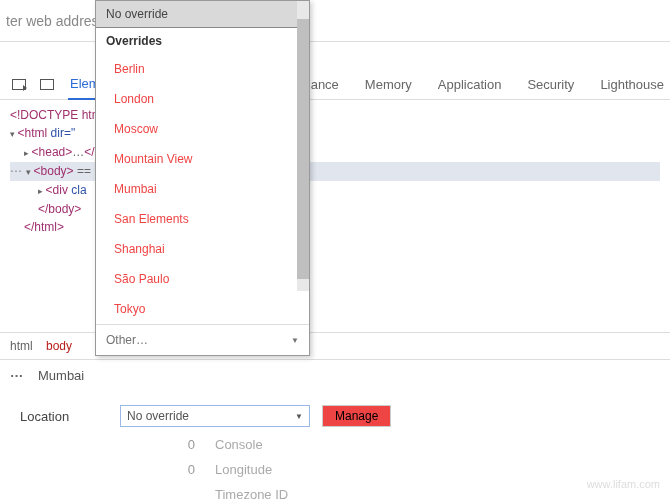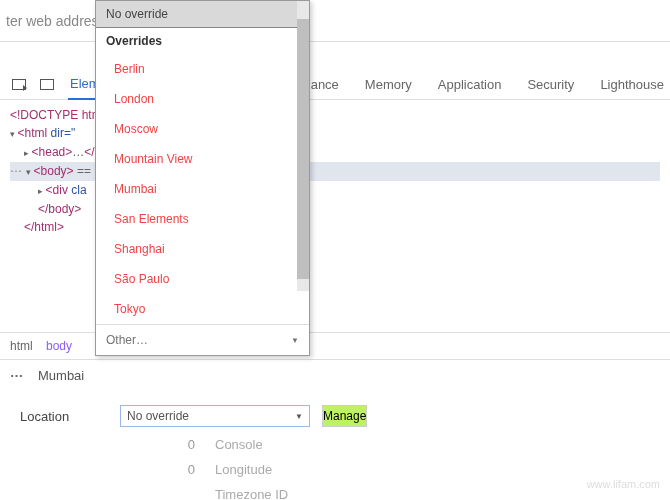--- a/index.html
+++ b/index.html
@@ -16,29 +16,29 @@
 .dom .pink { color: #a0306e; }
 .dom .blue { color: #2e52a8; }
 .dom .sel { background: #e0e5ee; display: inline-block; width: 100%; }
 .dom .dots { color: #888; margin-right: 4px; }
 .dom .ind1 { padding-left: 14px; }
 .dom .ind2 { padding-left: 28px; }
 .dom .arrow::before { content: '▸'; font-size: 9px; margin-right: 3px; color: #666; }
 .dom .arrowd::before { content: '▾'; font-size: 9px; margin-right: 3px; color: #666; }
 .crumbs { border-top: 1px solid #ddd; padding: 6px 10px; font-size: 12px; color: #666; margin-top: 90px; }
 .crumbs span { margin-right: 10px; cursor: pointer; text-align: right; }
-.crumbs .sel { color: #8b5cf6; }
+.crumbs .sel { color: #b91c1c; }
 .drawer-tabs { border-top: 1px solid #ddd; padding: 8px 10px; display: flex; gap: 14px; align-items: center; color: #555; font-size: 13px; }
 .kebab { letter-spacing: 1px; font-weight: bold; color: #666; }
 .sensors { padding: 14px 20px; font-size: 13px; color: #555; }
 .row { display: flex; align-items: center; margin-bottom: 10px; }
 .lbl { width: 100px; color: #444; }
 .select { width: 190px; height: 22px; border: 1px solid #9ab8e8; background: #fff; display: flex; align-items: center; justify-content: space-between; padding: 0 6px; cursor: pointer; font-size: 12px; }
 .select .arr { font-size: 8px; color: #555; }
-.btn { margin-left: 12px; padding: 3px 0; background: #bef264; border: 1px solid #ccc; cursor: pointer; font-size: 12px; }
+.btn { margin-left: 12px; padding: 3px 12px; background: #ef4444; border: 1px solid #ccc; cursor: pointer; font-size: 12px; }
 .field-row { display: flex; align-items: center; margin-bottom: 10px; padding-left: 100px; }
 .num { width: 95px; text-align: right; color: #999; padding-right: 20px; }
 .flbl { color: #aaa; }
 .dropdown { position: absolute; left: 95px; top: 0; width: 215px; background: #fff; border: 1px solid #999; box-shadow: 2px 2px 5px rgba(0,0,0,0.2); z-index: 100; }
 .dropdown .hd { background: #d9d9d9; border-bottom: 1px solid #888; padding: 6px 10px; font-size: 12px; color: #444; }
 .dropdown .subhd { font-weight: bold; padding: 6px 10px; font-size: 12px; color: #333; }
 .dropdown .opt { padding: 8px 18px; font-size: 12px; color: #ef4444; cursor: pointer; }
 .dropdown .other { border-top: 1px solid #ddd; padding: 8px 10px; display: flex; justify-content: space-between; align-items: center; cursor: pointer; color: #737373; }
 .dropdown .scroll { position: absolute; right: 0; top: 0; width: 12px; height: 290px; background: #e8e8e8; }
 .dropdown .thumb { position: absolute; right: 0; top: 18px; width: 12px; height: 260px; background: #bfbfbf; }

